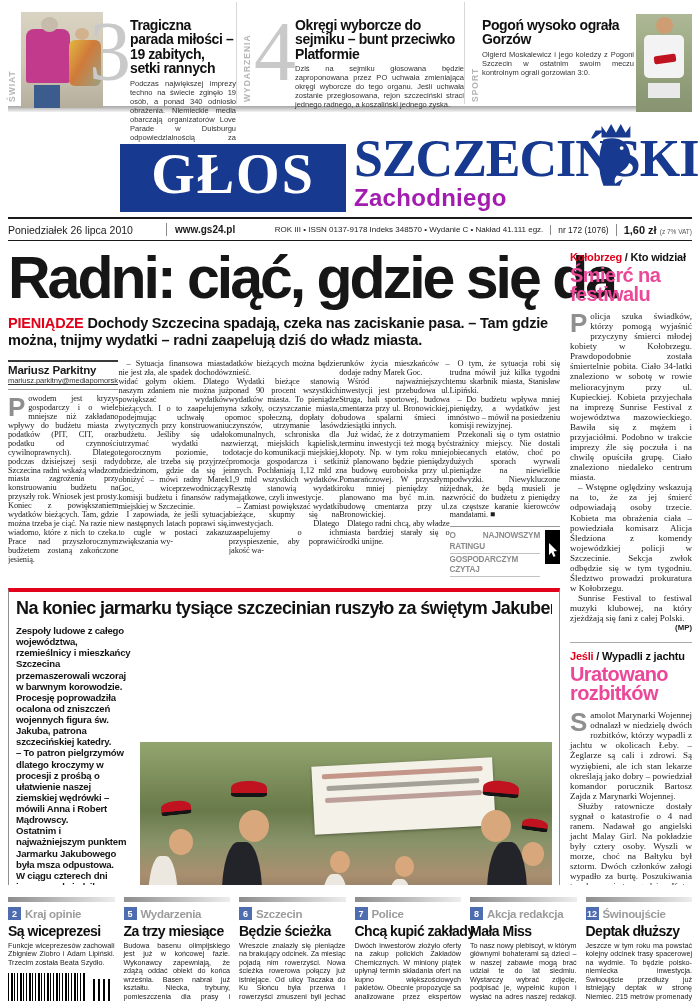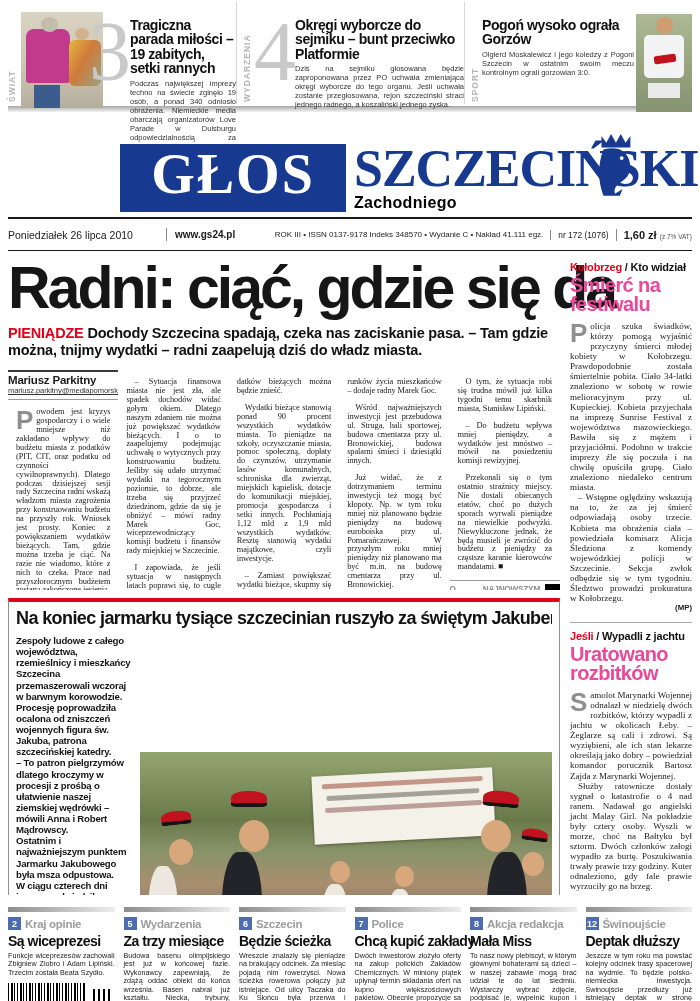--- a/index.html
+++ b/index.html
@@ -50,47 +50,47 @@
   .mh-glos {
     background:#17398f; color:#fff; height:68px;
     font-family:"Liberation Serif", serif; font-weight:bold; font-size:56px; line-height:1.1;
     text-align:center; letter-spacing:2px;
   }
   .mh-strip { background:#a9b5df; height:22px; text-align:center; font-weight:bold;
     font-size:16px; color:#15214d; letter-spacing:.4px; padding-top:2px; }
   .mh-right { flex:1; padding-left:8px; position:relative; }
   .mh-szcz { font-family:"Liberation Serif", serif; font-weight:bold; font-size:52px; line-height:1.25;
     color:#17398f; letter-spacing:-1px; white-space:nowrap; }
-  .mh-zach { font-size:16px; font-weight:bold; color:#000000; margin-top:-7px; letter-spacing:.3px; }
+  .mh-zach { font-size:24px; font-weight:bold; color:#a21caf; margin-top:-7px; letter-spacing:.3px; }
   .griffin { position:absolute; right:58px; top:-10px; z-index:1; }
 
   
   .datebar { margin:5px 8px 0; border-top:2px solid #1a1a1a; border-bottom:1px solid #1a1a1a;
-    display:flex; align-items:center; height:34px; font-size:10.5px; }
+    display:flex; align-items:center; height:24px; font-size:10.5px; }
   .db-date { width:150px; flex:none; }
   .db-sep { border-left:1px solid #8a8a8a; height:13px; margin:0 8px; }
   .db-url { font-weight:bold; width:82px; flex:none; font-size:10px; }
   .db-info { flex:1; text-align:right; font-size:8px; color:#222; }
   .db-nr { margin-left:7px; padding-left:7px; border-left:1px solid #8a8a8a; font-size:8.4px; flex:none; }
   .db-price { margin-left:7px; padding-left:7px; border-left:1px solid #8a8a8a; font-weight:bold; font-size:11px; flex:none; }
   .db-vat { font-weight:normal; font-size:6.5px; color:#555; }
 
   
   .main { display:flex; margin:10px 8px 0; height:634px; overflow:hidden; }
   .main-left { width:552px; flex:none; }
   .headline { font-size:59px; font-weight:bold; letter-spacing:-3px; line-height:.93;
     color:#161616; white-space:nowrap; }
   .lead { margin-top:9px; font-size:14.5px; font-weight:bold; line-height:1.18; letter-spacing:-.2px; color:#111; }
   .lead .kicker { color:#e2001a; }
 
   .cols { display:grid; grid-template-columns:repeat(5,1fr); margin-top:11px; height:220px; overflow:hidden;
     font-family:"Liberation Serif", serif; font-size:8.4px; line-height:1.06; letter-spacing:-.1px;
     text-align:justify; color:#1b1b1b; }
   .col { min-width:0; overflow:hidden; }
-  .col p { margin:8px; }
+  .col p { margin:0; }
   .col p.ind { text-indent:8px; }
   .byline { font-family:"Liberation Sans", sans-serif; font-weight:bold; font-size:11.5px;
     border-top:2px solid #3a3a3a; padding-top:2px; letter-spacing:-.2px; }
   .by-email { font-family:"Liberation Sans", sans-serif; font-size:7.6px; color:#333;
     text-decoration:underline; display:block; margin:1px 0 5px; border-bottom:1px solid #999; padding-bottom:4px; }
   .dropcap { float:left; font-family:"Liberation Sans", sans-serif; font-weight:bold; font-size:26px;
     line-height:.8; color:#8f8f8f; margin:2px 3px 0 0; }
 
   .promo { margin-top:6px; border-top:1px solid #999; padding-top:3px; display:flex; font-family:"Liberation Sans", sans-serif; }
   .promo-lines { flex:1; font-size:8.2px; font-weight:bold; color:#8c8c8c; letter-spacing:-.2px; line-height:1.25; }
@@ -320,20 +320,21 @@
     </div>
   </div>
 
   <div class="sidebar">
     <div>
       <div class="sb-kicker"><span class="red">Kołobrzeg</span><span> / Kto widział</span></div>
       <div class="sb-title">Śmierć na festiwalu</div>
       <div class="sb-body">
         <p><span class="dropcap">P</span><span>olicja szuka świadków, którzy pomogą wyjaśnić przyczyny śmierci młodej kobiety w Kołobrzegu. Prawdopodobnie została śmiertelnie pobita. Ciało 34-latki znaleziono w sobotę w rowie melioracyjnym przy ul. Kupieckiej. Kobieta przyjechała na imprezę Sunrise Festival z województwa mazowieckiego. Bawiła się z mężem i przyjaciółmi. Podobno w trakcie imprezy źle się poczuła i na chwilę opuściła grupę. Ciało znaleziono niedaleko centrum miasta.</span></p>
         <p class="ind">– Wstępne oględziny wskazują na to, że za jej śmierć odpowiadają osoby trzecie. Kobieta ma obrażenia ciała – powiedziała komisarz Alicja Śledziona z komendy wojewódzkiej policji w Szczecinie. Sekcja zwłok odbędzie się w tym tygodniu. Śledztwo prowadzi prokuratura w Kołobrzegu.</p>
+        <p class="ind">Sunrise Festival to festiwal muzyki klubowej, na który zjeżdżają się fani z całej Polski.</p>
         <div class="sb-sig">(MP)</div>
       </div>
     </div>
 
     <div class="sb-divider"></div>
 
     <div>
       <div class="sb-kicker"><span class="red">Jeśli</span><span> / Wypadli z jachtu</span></div>
       <div class="sb-title">Uratowano rozbitków</div>
       <div class="sb-body">

